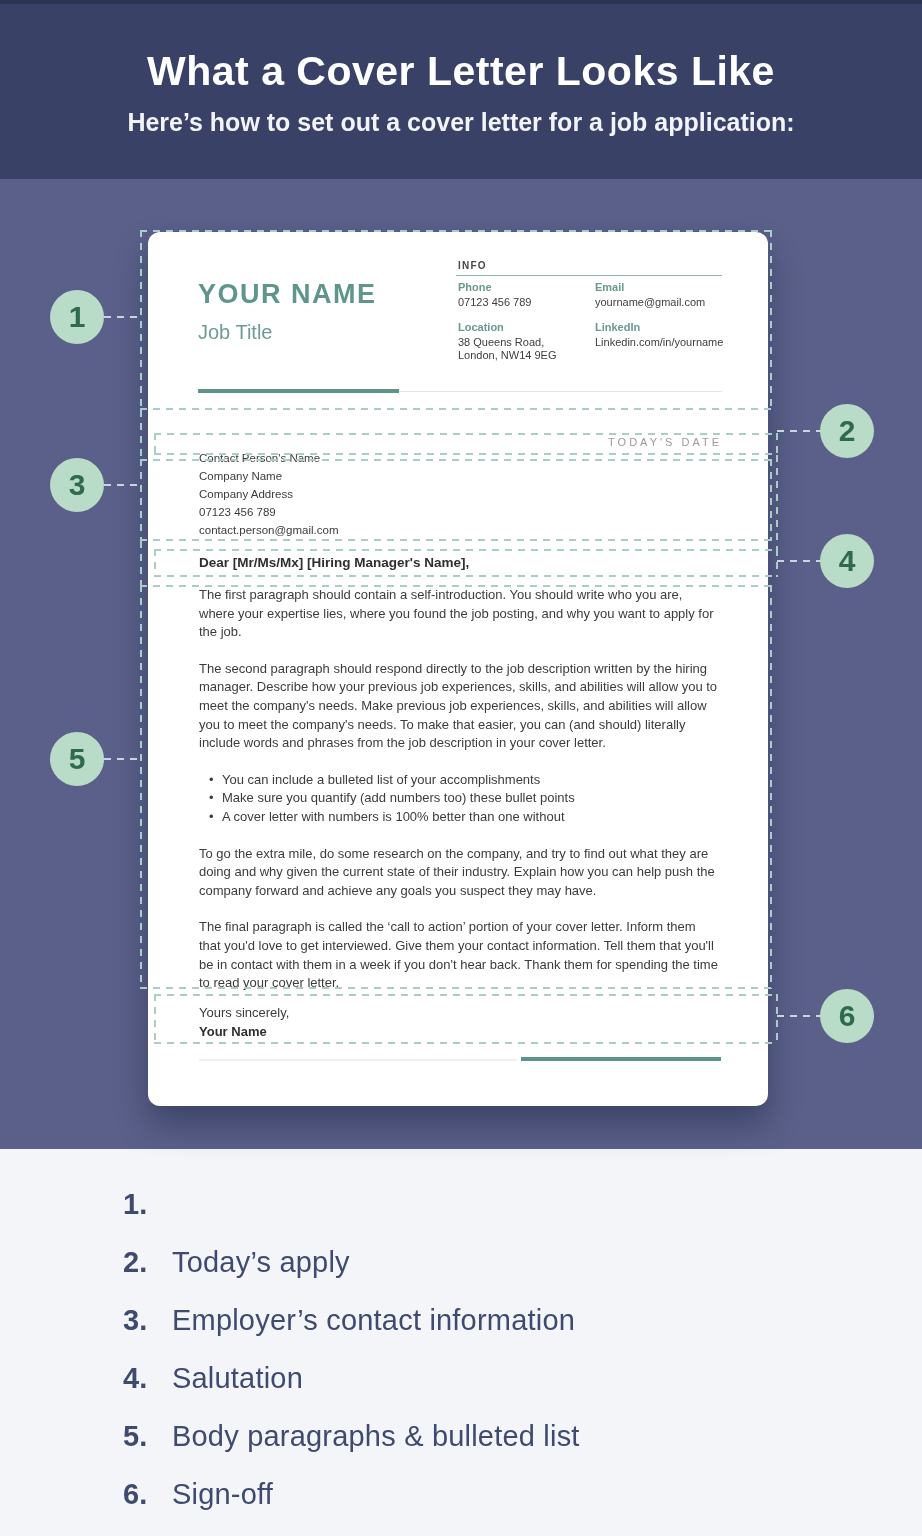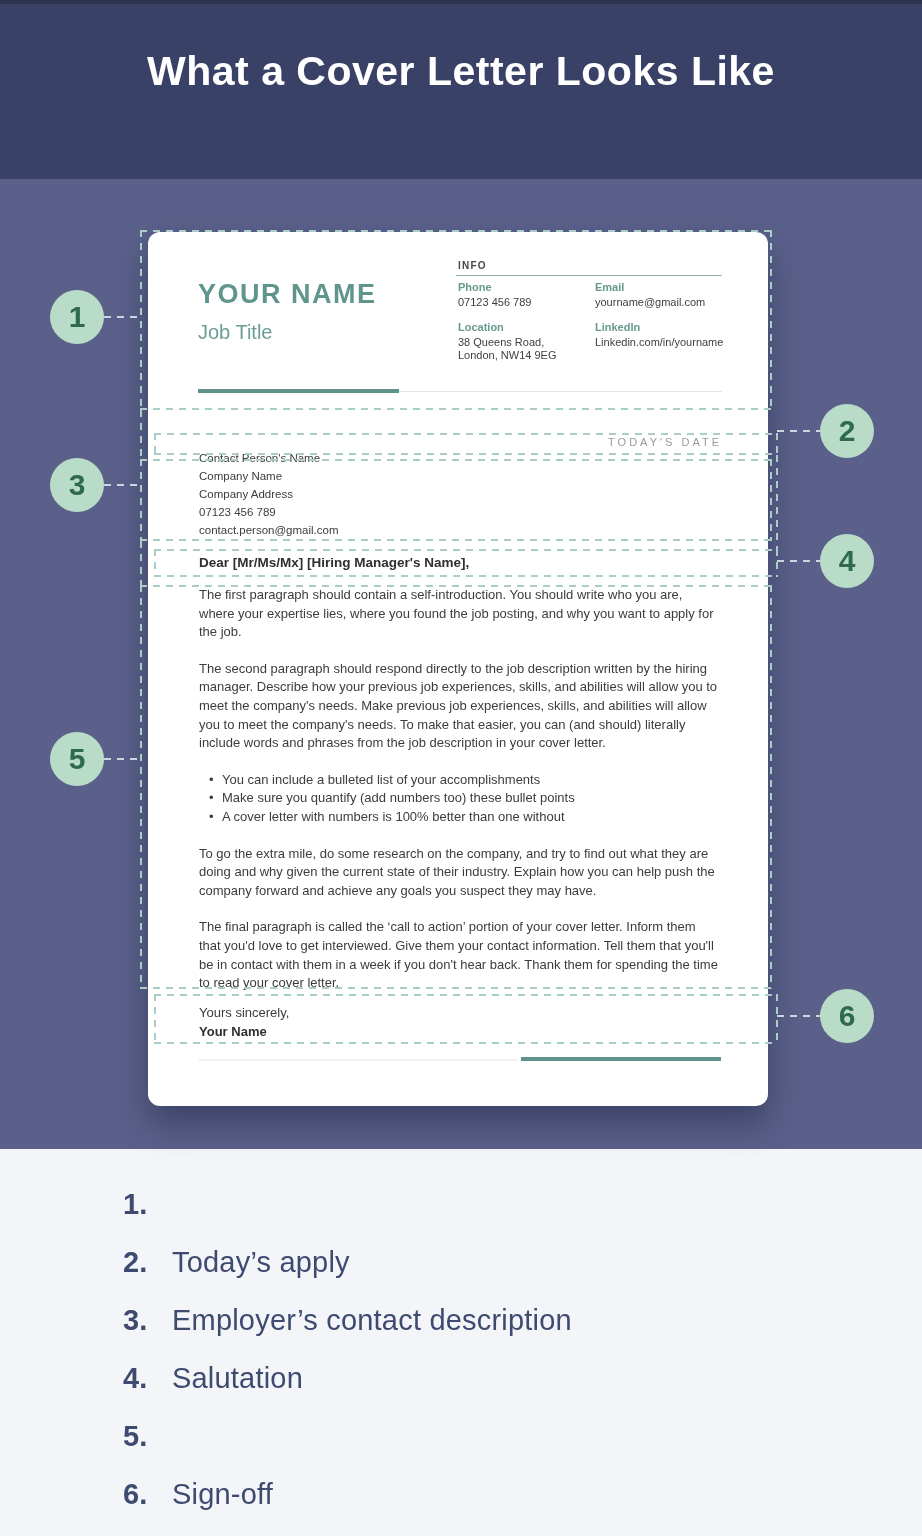--- a/index.html
+++ b/index.html
@@ -99,20 +99,21 @@
 </head>
 <body>
 
 <div class="canvas">
 
   <div class="band band-top"></div>
   <div class="band band-mid"></div>
   <div class="band band-bot"></div>
 
   <div class="main-title">What a Cover Letter Looks Like</div>
+  <div class="sub-title">Here’s how to set out a cover letter for a job application:</div>
 
   <div class="doc">
     <div class="doc-name">YOUR NAME</div>
     <div class="doc-jobtitle">Job Title</div>
 
     <div class="info-heading">INFO</div>
     <div class="info-rule"></div>
 
     <div class="info-label col1 row1l">Phone</div>
     <div class="info-value col1 row1v">07123 456 789</div>
@@ -210,28 +211,29 @@
   <div class="legend">
     <div class="legend-row">
       <span class="legend-num">1.</span>
     </div>
     <div class="legend-row">
       <span class="legend-num">2.</span>
       <span class="legend-label">Today’s apply</span>
     </div>
     <div class="legend-row">
       <span class="legend-num">3.</span>
-      <span class="legend-label">Employer’s contact description</span>
+      <span class="legend-label">Employer’s contact information</span>
     </div>
     <div class="legend-row">
       <span class="legend-num">4.</span>
       <span class="legend-label">Salutation</span>
     </div>
     <div class="legend-row">
       <span class="legend-num">5.</span>
+      <span class="legend-label">Body paragraphs &amp; bulleted list</span>
     </div>
     <div class="legend-row">
       <span class="legend-num">6.</span>
       <span class="legend-label">Sign-off</span>
     </div>
   </div>
 
 </div>
 
 </body></html>

